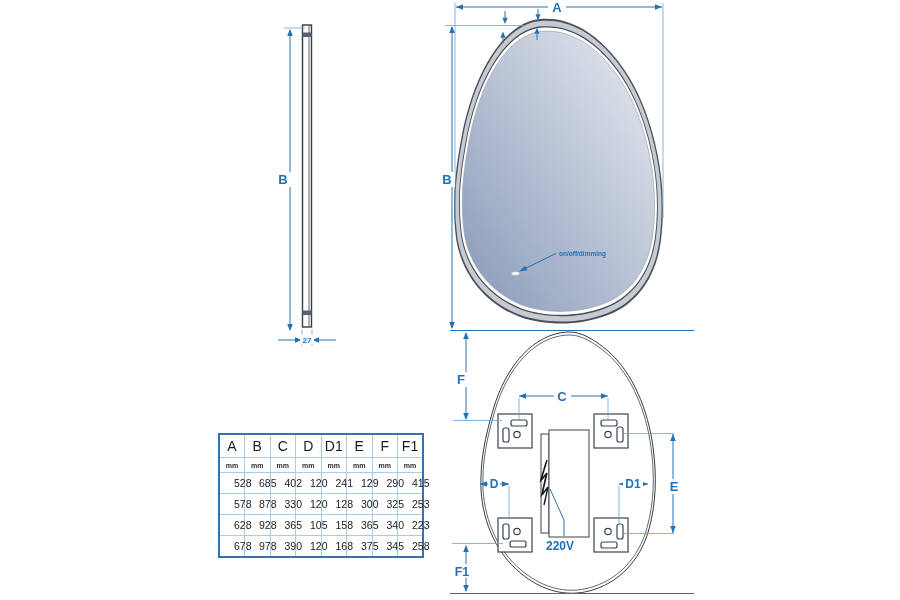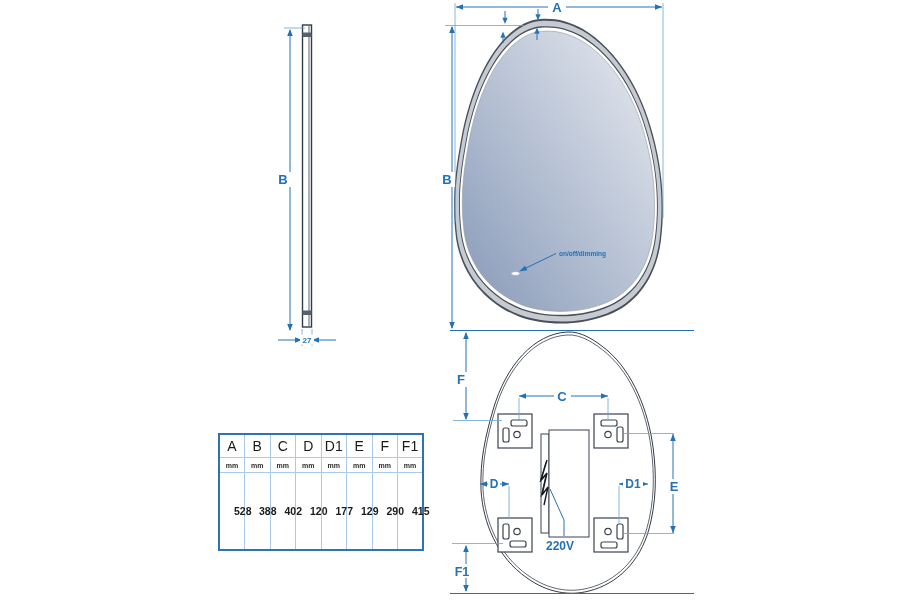--- a/index.html
+++ b/index.html
@@ -13,21 +13,21 @@
   .lbl-bg{fill:#ffffff;stroke:none;}
   .draw-line{stroke:#343b46;fill:#ffffff;}
   
   .dim-table{position:absolute;left:218px;top:433px;width:206px;height:118px;}
   .dim-table table{width:100%;height:100%;border-collapse:collapse;table-layout:fixed;
                    border:2px solid #2d73b5;}
   .dim-table th,.dim-table td{border:1px solid #a9cae8;text-align:center;vertical-align:middle;
                    color:#1b1b1b;padding:0;}
   .dim-table th{font-size:14px;font-weight:normal;height:22px;}
   .dim-table .units td{font-size:7px;font-weight:bold;height:14px;color:#2b2b2b;}
-  .dim-table .vals td{font-size:10.5px;font-weight:bold;height:20px;padding-left:14px;}
+  .dim-table .vals td{font-size:10.5px;font-weight:normal;height:20px;padding-left:14px;}
 </style>
 </head>
 <body>
 
 <div class="canvas">
 <svg width="900" height="600" viewBox="0 0 900 600">
   <defs>
     <linearGradient id="gmirror" x1="0" y1="1" x2="1" y2="0">
       <stop offset="0" stop-color="#8799b8"></stop>
       <stop offset="1" stop-color="#e9ecf1"></stop>
@@ -228,24 +228,54 @@
         <td>mm</td>
         <td>mm</td>
         <td>mm</td>
         <td>mm</td>
         <td>mm</td>
       </tr>
     </thead>
     <tbody>
       <tr class="vals">
         <td>528</td>
-        <td>388</td>
+        <td>685</td>
         <td>402</td>
         <td>120</td>
-        <td>177</td>
+        <td>241</td>
         <td>129</td>
         <td>290</td>
         <td>415</td>
+      </tr>
+      <tr class="vals">
+        <td>578</td>
+        <td>878</td>
+        <td>330</td>
+        <td>120</td>
+        <td>128</td>
+        <td>300</td>
+        <td>325</td>
+        <td>253</td>
+      </tr>
+      <tr class="vals">
+        <td>628</td>
+        <td>928</td>
+        <td>365</td>
+        <td>105</td>
+        <td>158</td>
+        <td>365</td>
+        <td>340</td>
+        <td>223</td>
+      </tr>
+      <tr class="vals">
+        <td>678</td>
+        <td>978</td>
+        <td>390</td>
+        <td>120</td>
+        <td>168</td>
+        <td>375</td>
+        <td>345</td>
+        <td>258</td>
       </tr>
     </tbody>
   </table>
 </div>
 </div>
 
 </body></html>

